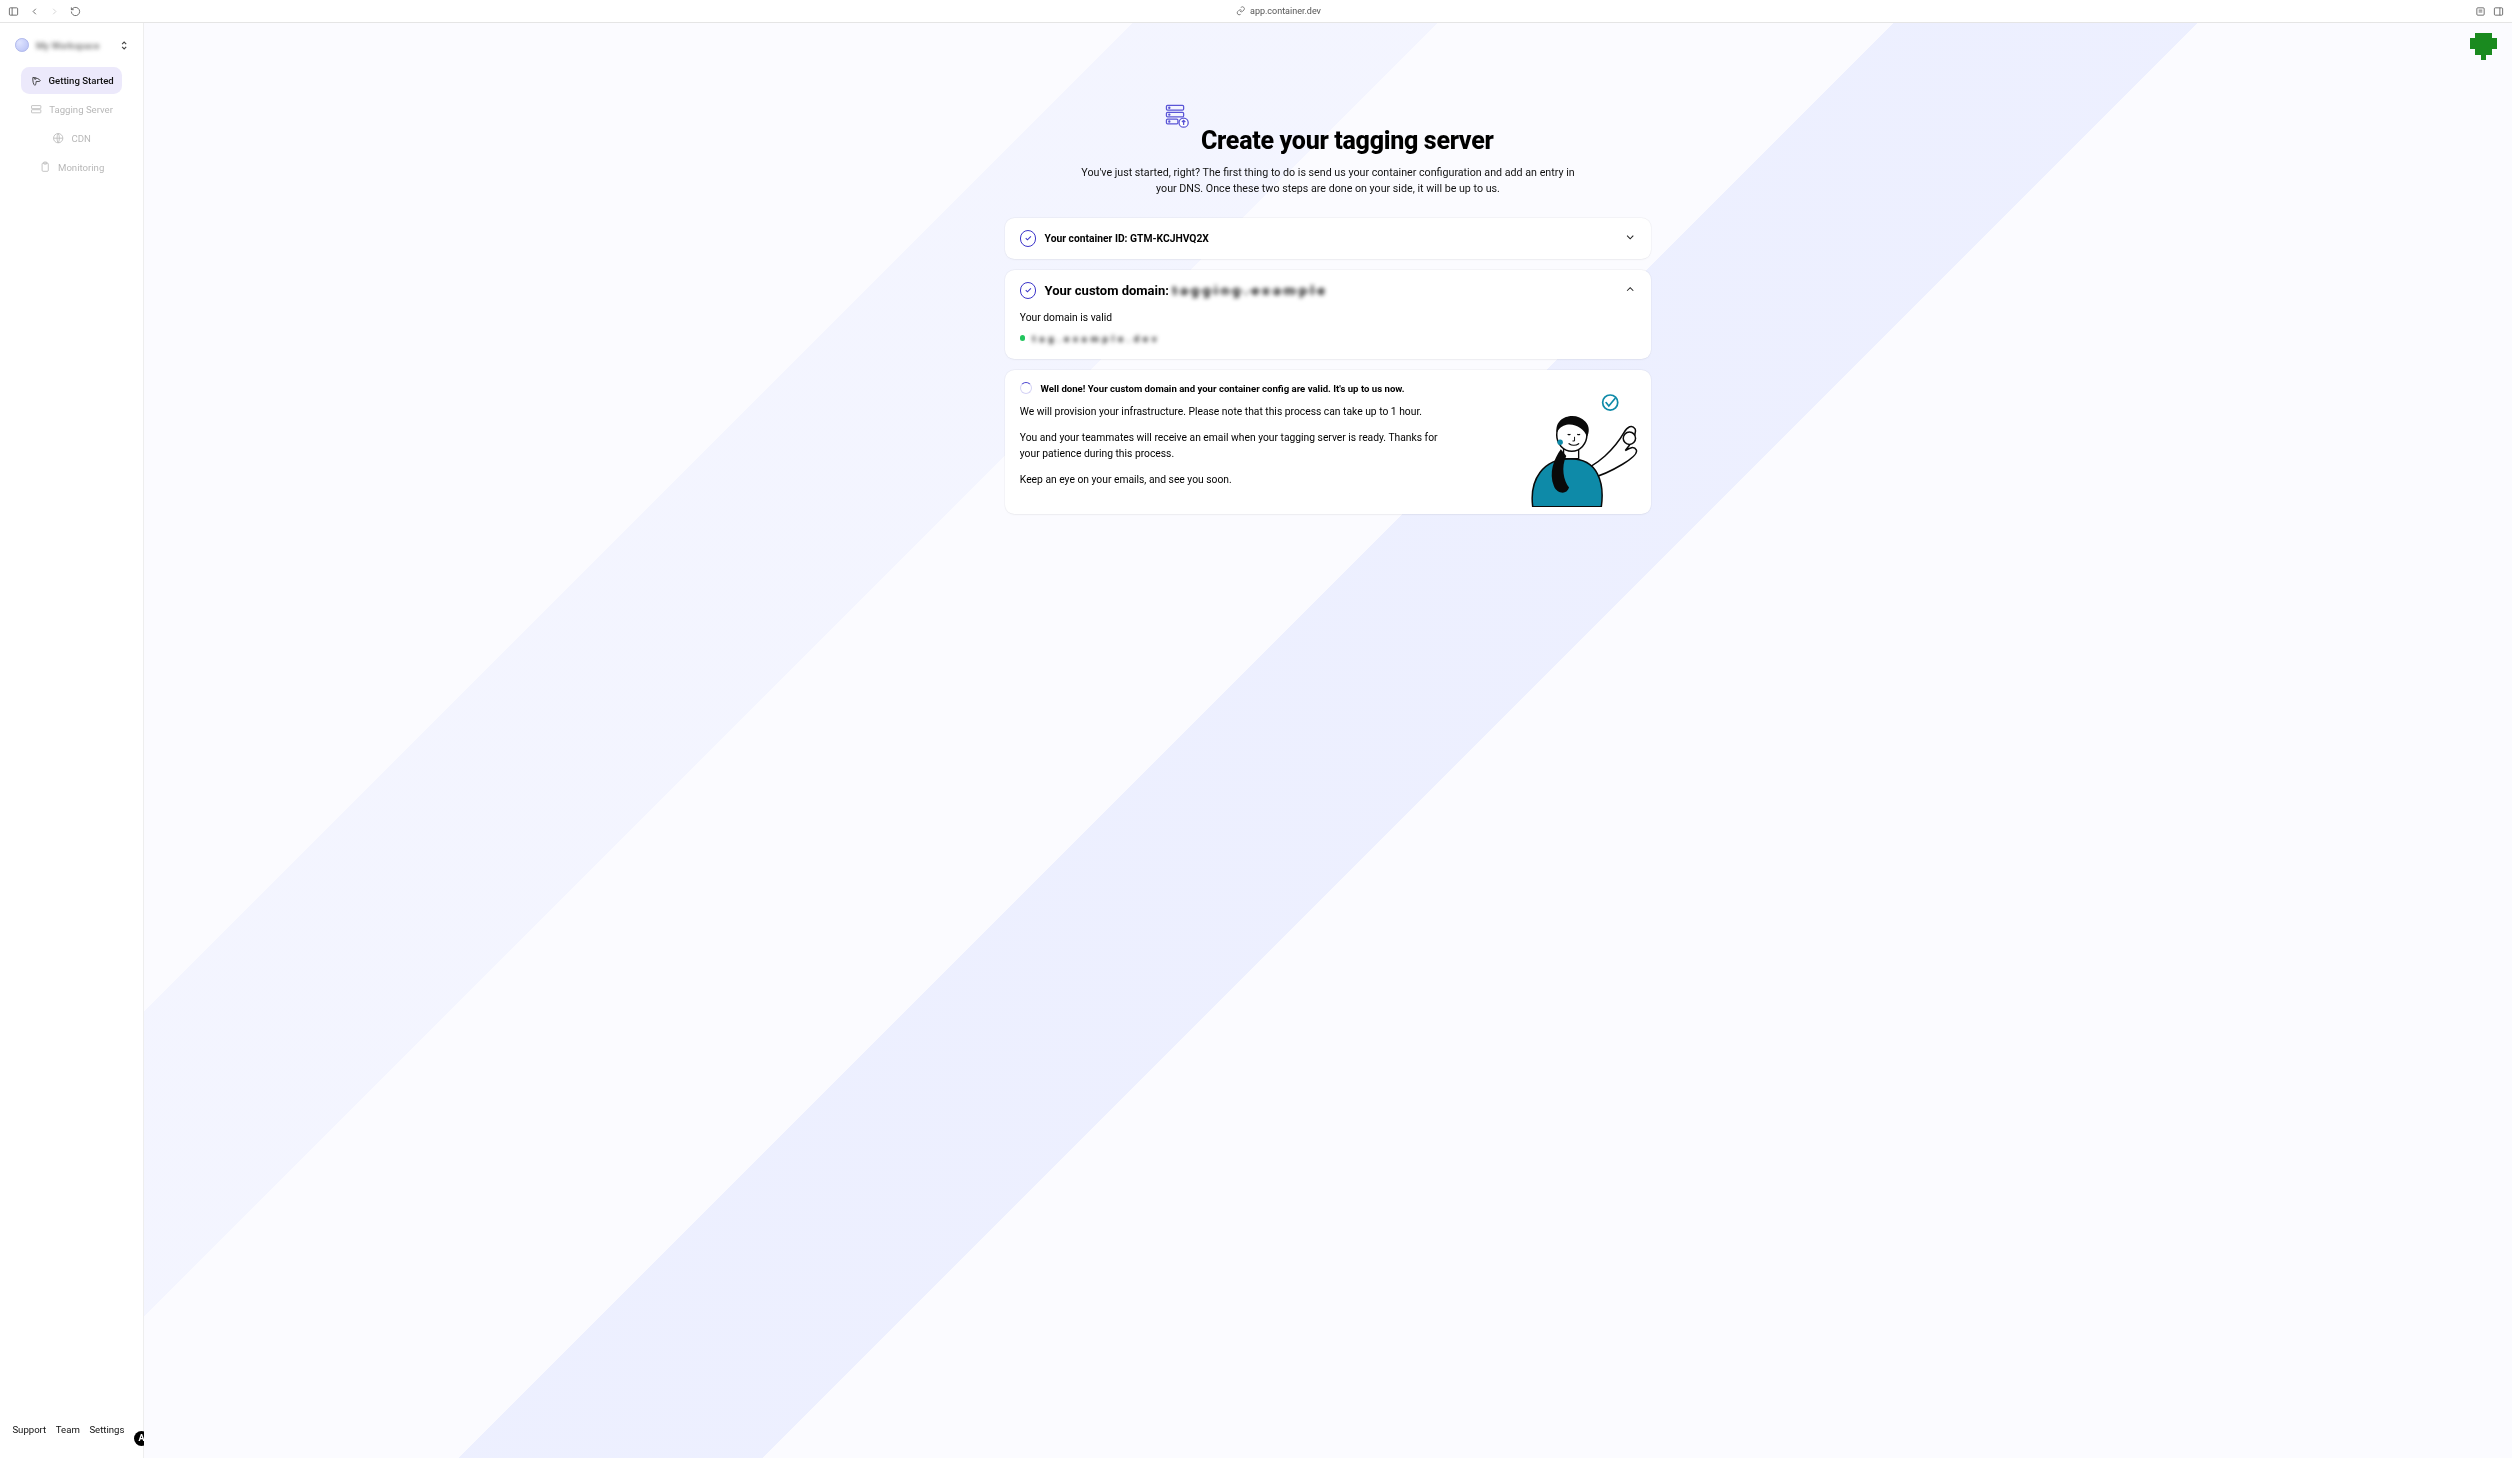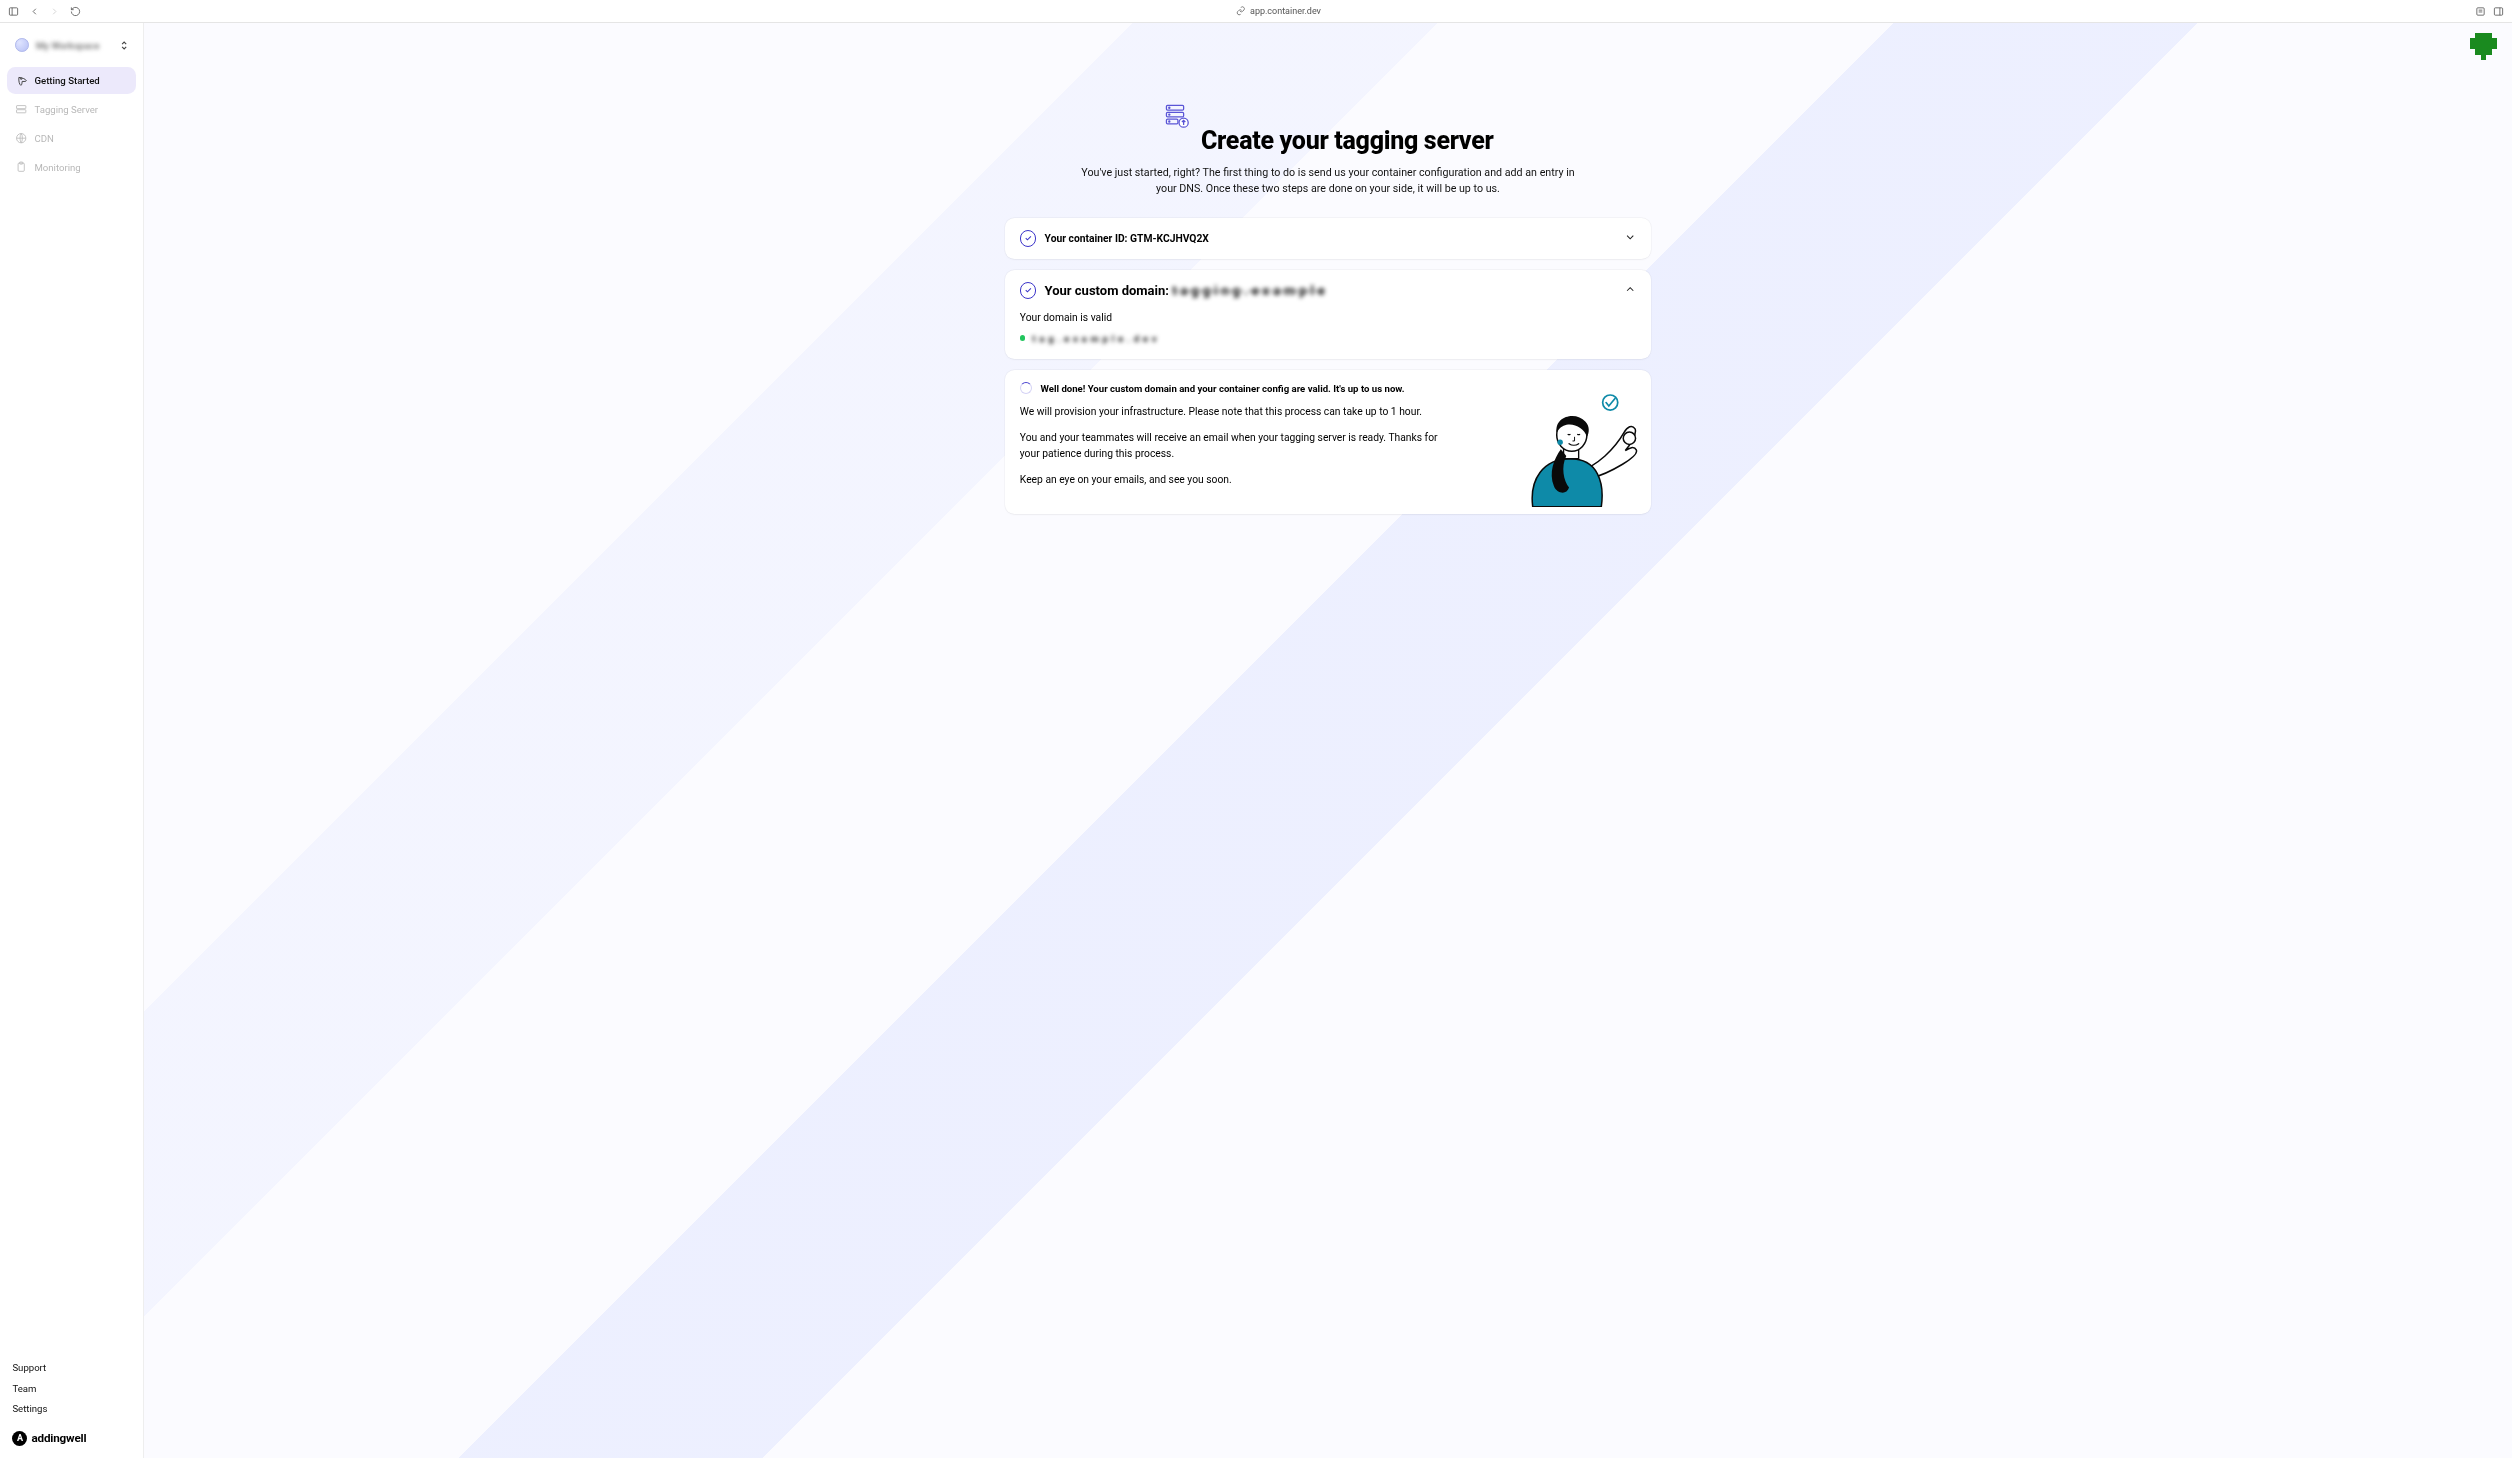--- a/index.html
+++ b/index.html
@@ -44,34 +44,34 @@
   width: 13.8px; height: 13.8px; border-radius: 50%;
   background: radial-gradient(circle at 30% 30%, #dfe4ff, #b7c0f5);
   border: 0.7px solid #aeb7ec;
 }
 .ws-name {
   flex:1; font-weight:600; color:#777;
   filter: blur(2.1px);
 }
 .ws-chevrons { color:#444; font-size:7.6px; line-height:5.5px; }
 
-.nav { padding: 4.1px 6.9px; display:flex; flex-direction:column; gap:2.8px;}
+.nav { padding: 4.1px 6.9px; display:flex; flex-direction:column; gap:2.8px;align-items:center;}
 .nav-item {
   display:flex; align-items:center; gap:6.9px;
   padding: 6.9px 8.3px;
   border-radius: 8.3px;
   font-size: 9.6px;
   color: #b8b8b8;
   cursor: pointer;
 }
 .nav-item.active { background:#ece9fb; color:#111; font-weight:500;}
 .nav-item .nav-icon { width:12.4px; height:12.4px; display:inline-flex; align-items:center; justify-content:center; }
 .nav-item.active .nav-icon { color:#333; }
 
-.sidebar-footer { margin-top:auto; padding: 5.5px 12.4px 12.4px 12.4px; display:flex; flex-direction:column; gap:9.6px;}
+.sidebar-footer { margin-top:auto; padding: 5.5px 12.4px 12.4px 12.4px; display:flex; flex-direction:row; gap:9.6px;}
 .sidebar-footer a { color:#111; text-decoration:none; font-size:9.6px; cursor:pointer;}
 .brand { display:flex; align-items:center; gap:4.1px; margin-top:6.9px; font-weight:700; font-size:11.7px; letter-spacing:-0.2px;}
 .brand-mark { width:15px; height:15px; border-radius:50%; background:#000; display:inline-flex; align-items:center; justify-content:center; color:#fff; font-size:9px; font-weight:700;}
 
 .main {
   flex:1;
   background:
     linear-gradient(135deg, transparent 46%, rgba(200,210,255,0.28) 46%, rgba(200,210,255,0.28) 54%, transparent 54%),
     linear-gradient(135deg, transparent 26%, rgba(200,210,255,0.15) 26%, rgba(200,210,255,0.15) 34%, transparent 34%),
     #fbfbff;

